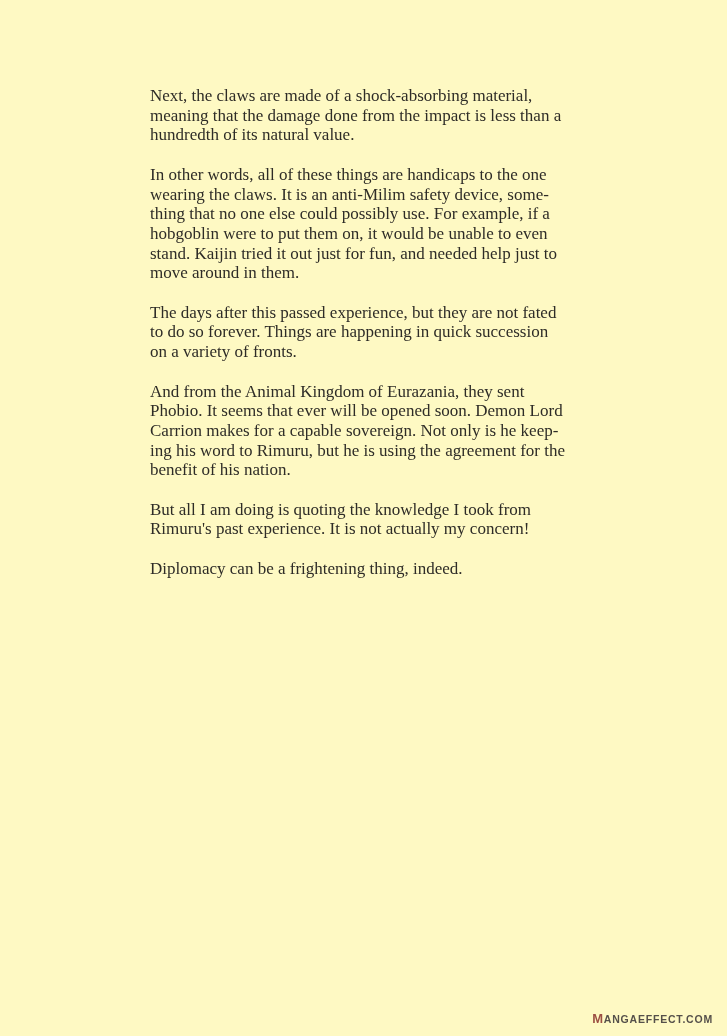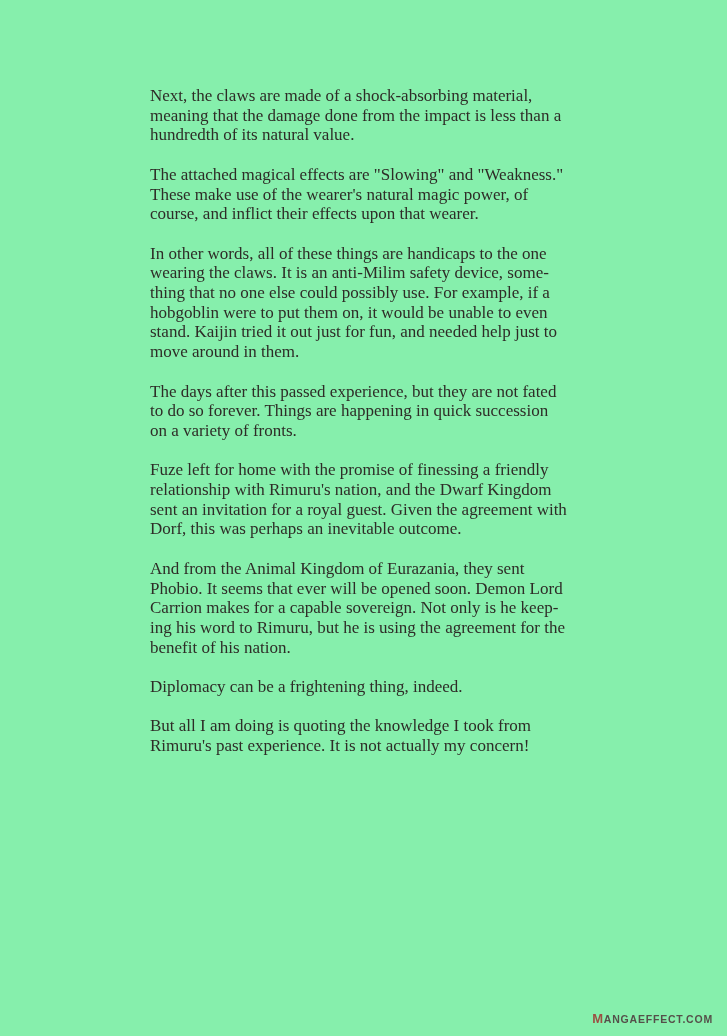--- a/index.html
+++ b/index.html
@@ -3,21 +3,21 @@
 <meta charset="utf-8">
 <style>
   html, body {
     margin: 0;
     padding: 0;
   }
   .page {
     position: relative;
     width: 727px;
     height: 1036px;
-    background: #86efac;
+    background: #fef9c3;
     overflow: hidden;
   }
   .text-block {
     position: absolute;
     left: 150px;
     top: 86px;
     width: 462px;
     font-family: "Liberation Serif", "DejaVu Serif", serif;
     font-size: 17px;
     line-height: 19.7px;
@@ -47,43 +47,36 @@
 </style>
 </head>
 <body>
 
 <div class="page">
 
   <div class="text-block">
     <p>Next, the claws are made of a shock-absorbing material,
 meaning that the damage done from the impact is less than a
 hundredth of its natural value.</p>
-    <p>The attached magical effects are "Slowing" and "Weakness."
-These make use of the wearer's natural magic power, of
-course, and inflict their effects upon that wearer.</p>
     <p>In other words, all of these things are handicaps to the one
 wearing the claws. It is an anti-Milim safety device, some-
 thing that no one else could possibly use. For example, if a
 hobgoblin were to put them on, it would be unable to even
 stand. Kaijin tried it out just for fun, and needed help just to
 move around in them.</p>
     <p>The days after this passed experience, but they are not fated
 to do so forever. Things are happening in quick succession
 on a variety of fronts.</p>
-    <p>Fuze left for home with the promise of finessing a friendly
-relationship with Rimuru's nation, and the Dwarf Kingdom
-sent an invitation for a royal guest. Given the agreement with
-Dorf, this was perhaps an inevitable outcome.</p>
     <p>And from the Animal Kingdom of Eurazania, they sent
 Phobio. It seems that ever will be opened soon. Demon Lord
 Carrion makes for a capable sovereign. Not only is he keep-
 ing his word to Rimuru, but he is using the agreement for the
 benefit of his nation.</p>
-    <p>Diplomacy can be a frightening thing, indeed.</p>
     <p>But all I am doing is quoting the knowledge I took from
 Rimuru's past experience. It is not actually my concern!</p>
+    <p>Diplomacy can be a frightening thing, indeed.</p>
   </div>
 
   <div class="watermark">
     <span class="initial">M</span><span>ANGAEFFECT.COM</span>
   </div>
 
 </div>
 
 </body></html>

